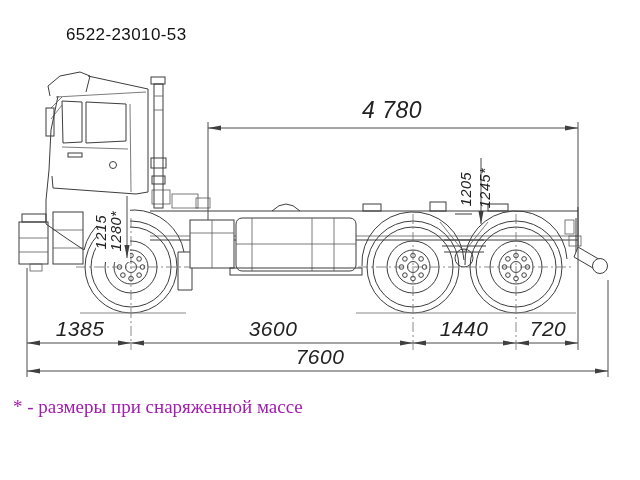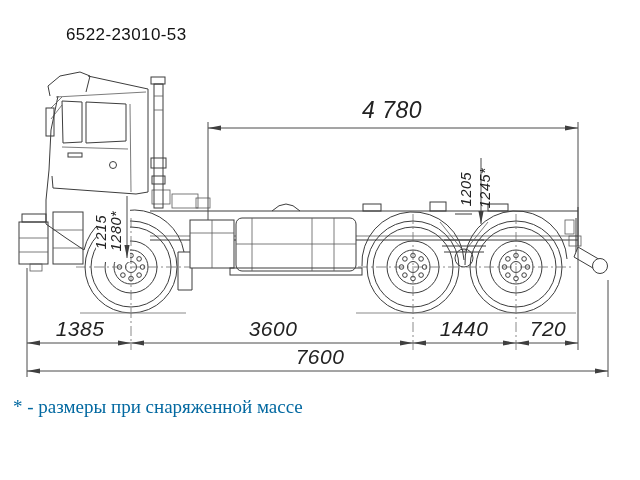--- a/index.html
+++ b/index.html
@@ -1,20 +1,20 @@
 <!DOCTYPE html>
 <html><head>
 <meta charset="utf-8">
 <style>
   html,body{margin:0;padding:0;background:#fff;}
   #page{position:relative;width:640px;height:480px;background:#ffffff;overflow:hidden;
         font-family:"Liberation Sans",sans-serif;}
   #model-title{position:absolute;left:36px;top:25px;font-size:17px;letter-spacing:.4px;
         color:#111;margin-left:30px;}
-  #footnote{position:absolute;left:13px;top:396px;font-size:19px;color:#0369a1;
+  #footnote{position:absolute;left:13px;top:396px;font-size:19px;color:#a21caf;
         font-family:"Liberation Serif",serif;text-align:center;}
   svg{position:absolute;left:0;top:0;}
   .ln{stroke:#3d3d3d;fill:none;stroke-width:1;}
   .thin{stroke:#5a5a5a;fill:none;stroke-width:.8;}
   .white{fill:#ffffff;}
   .cl{stroke:#6d6d6d;fill:none;stroke-width:.8;stroke-dasharray:10 3 2 3;}
   .dim{stroke:#4a4a4a;fill:none;stroke-width:1;}
   .arr{fill:#3f3f3f;stroke:none;}
   .dtxt{font-family:"Liberation Sans",sans-serif;font-style:italic;fill:#222;
         letter-spacing:.5px;}

